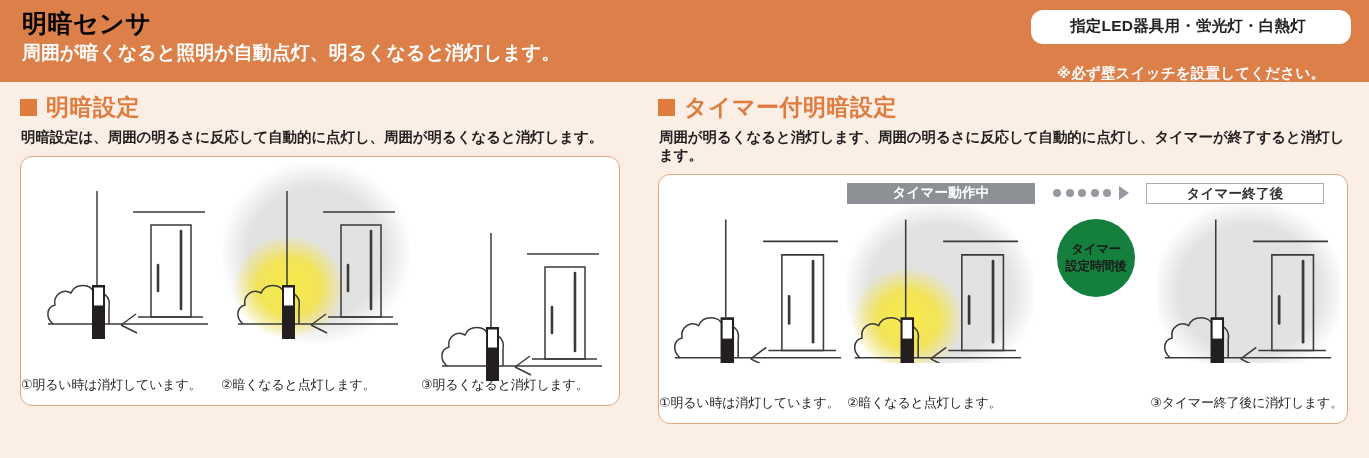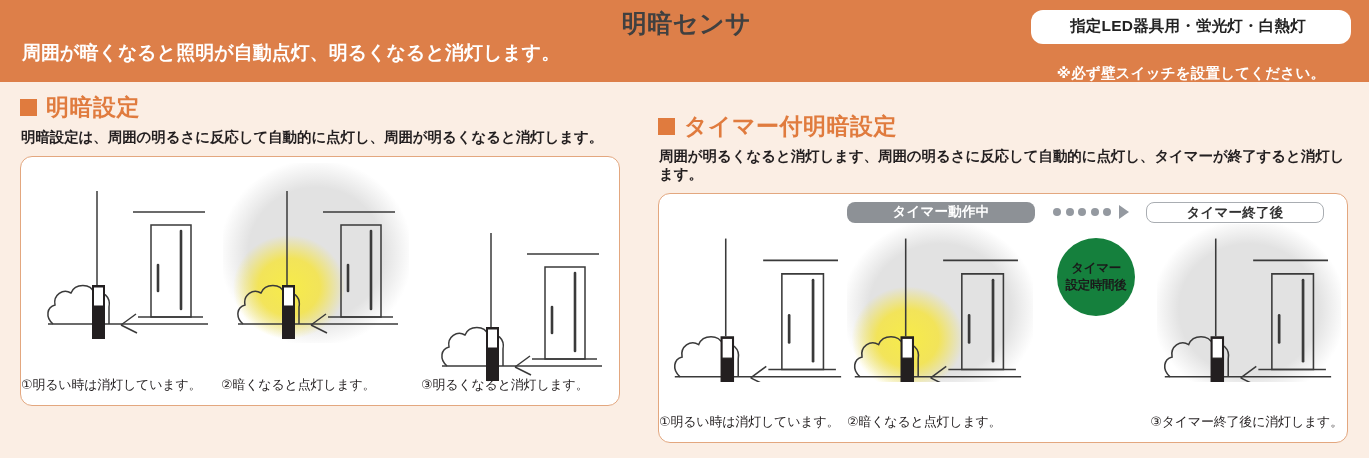--- a/index.html
+++ b/index.html
@@ -17,27 +17,26 @@
 
   
   .header {
     position: relative;
     height: 82px;
     background: #dd7f49;
     box-sizing: border-box;
     padding: 6px 18px 0 22px;
   }
   .header-title {
-    color: #404040;
+    color: #000000;
     font-size: 25px;
     font-weight: bold;
     letter-spacing: 0.5px;
     line-height: 1.25;
     margin: 2px 0 0 0;
-    text-align: center;
   }
   .header-sub {
     color: #ffffff;
     font-size: 19px;
     font-weight: bold;
     letter-spacing: 0px;
     line-height: 1.3;
     margin: 3px 0 0 0;
     font-family: Liberation Mono, monospace;
   }
@@ -73,21 +72,21 @@
     display: flex;
     padding: 0;
     height: 312px;
     box-sizing: border-box;
   }
   .col {
     box-sizing: border-box;
     padding: 12px 14px 0 20px;
   }
   .col-left { width: 640px; }
-  .col-right { width: 729px; padding-left: 18px; padding-right: 20px; margin-top: 19px; }
+  .col-right { width: 729px; padding-left: 18px; padding-right: 20px; }
 
   .sect-head {
     display: flex;
     align-items: center;
     gap: 9px;
     margin: 2px 0 0 0;
   }
   .sect-sq {
     width: 17px;
     height: 17px;
@@ -160,21 +159,20 @@
   }
   .tl-box {
     position: absolute;
     box-sizing: border-box;
     font-size: 13.5px;
     font-weight: bold;
     text-align: center;
     line-height: 20px;
     height: 21px;
     letter-spacing: 0.2px;
-    border-radius: 8px;
   }
   .tl-active {
     background: #8d9196;
     color: #ffffff;
     left: 188px;
     width: 188px;
   }
   .tl-after {
     background: #ffffff;
     color: #333333;

